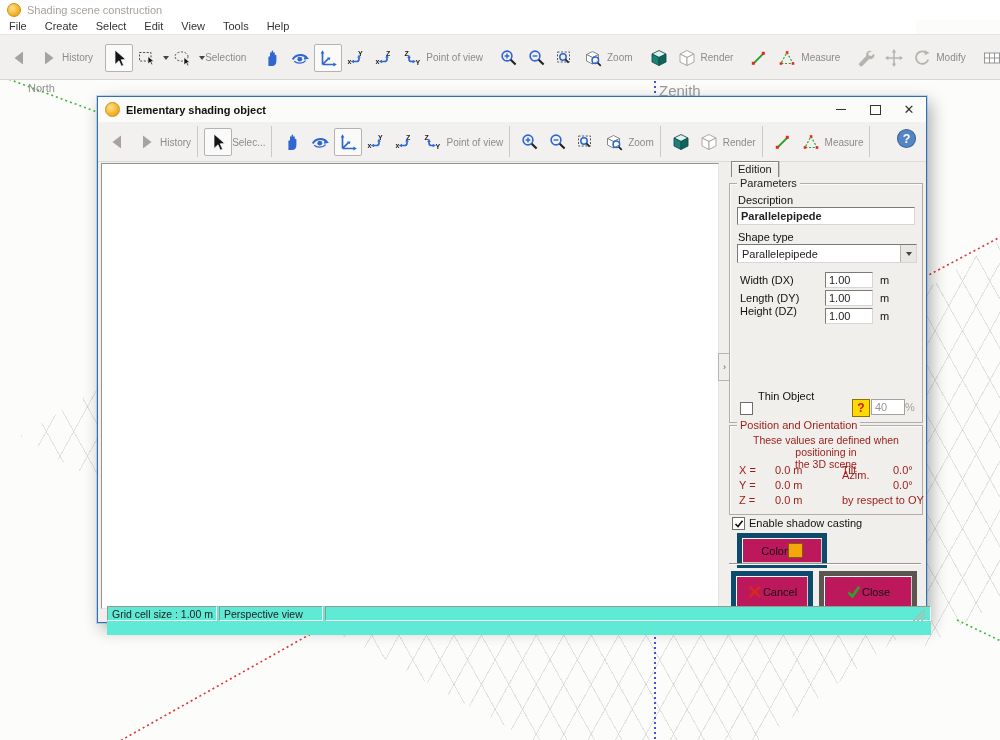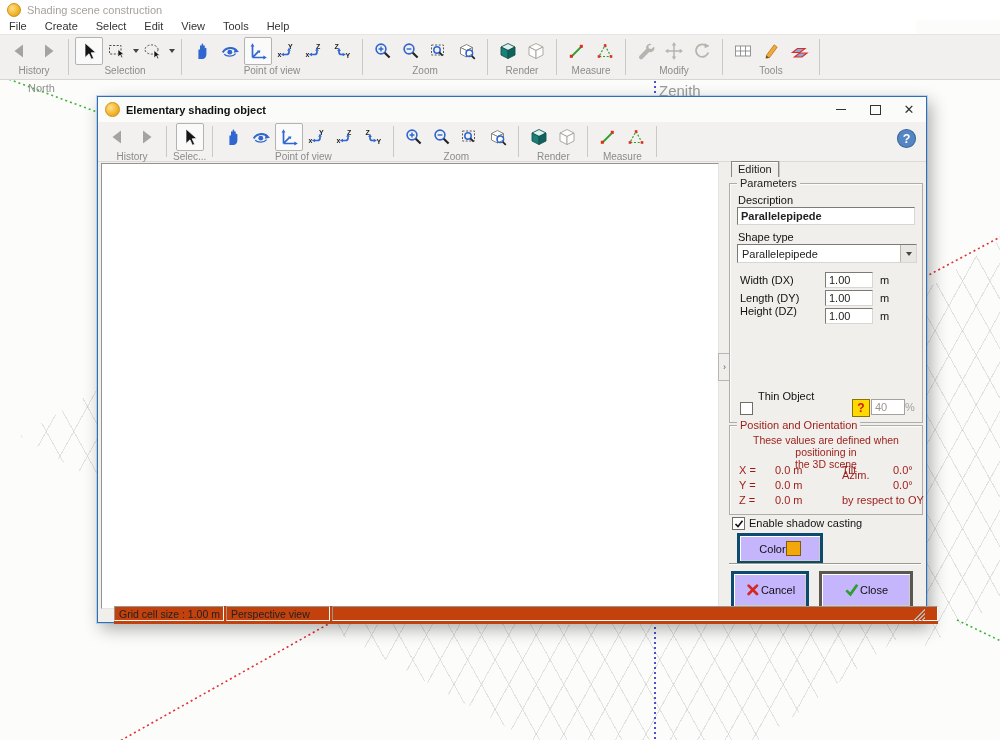--- a/index.html
+++ b/index.html
@@ -9,21 +9,21 @@
 
   
   #titlebar{left:0;top:0;width:1000px;height:20px;background:#ffffff;display:flex;align-items:center}
   #app-icon{width:12px;height:12px;border-radius:50%;margin:0 6px 0 7px;
             background:radial-gradient(circle at 35% 35%,#ffe08a,#f2b32a 60%,#d89414);border:1px solid #cf9012}
   #app-title{color:#a7a19a;font-size:11px}
   #menubar{left:0;top:20px;width:916px;height:14px;background:#fff;display:flex;align-items:flex-start}
   .menu-item{padding:0 9px;color:#333;cursor:default}
   #toolbar{left:0;top:34px;width:1000px;height:44px;background:#f1f0ee;border-top:1px solid #e7e5e3;
            border-bottom:1px solid #d8d6d3;display:flex;align-items:stretch}
-  .grp{display:flex;flex-direction:column;align-items:center;justify-content:flex-start;padding:1px 6px 0}
+  .grp{display:flex;align-items:center;justify-content:flex-start;padding:1px 6px 0}
   .grp .row{display:flex;align-items:center;height:29px}
   .glabel{font-size:10px;color:#8b8b8b;line-height:11px;white-space:nowrap}
   .sep{width:1px;background:#cbc9c6;margin:4px 0}
   .tbtn{width:26px;height:26px;display:flex;align-items:center;justify-content:center;border:1px solid transparent;border-radius:2px}
   .tbtn.on{background:#fafafa;border-color:#b5b3b0}
   .ic{width:20px;height:20px;display:block}
   .ic16{width:16px;height:16px;display:block}
   .caret{width:0;height:0;border-left:3px solid transparent;border-right:3px solid transparent;border-top:4px solid #444;margin-left:2px}
 
   
@@ -66,27 +66,27 @@
   .combo{position:absolute;background:#fff;border:1px solid;border-color:#7d7a75 #d8d6d2 #d8d6d2 #7d7a75;
          display:flex;align-items:center}
   .combo .val{flex:1;padding:0 4px;font-size:11px}
   .dropbtn{width:15px;align-self:stretch;background:#e9e7e3;border-left:1px solid #b7b4af;
            display:flex;align-items:center;justify-content:center}
   .cb{position:absolute;width:11px;height:11px;background:#fff;border:1px solid #6f6d69;
       display:flex;align-items:center;justify-content:center}
   .maroon{color:#9c1b16}
   .qbtn{position:absolute;width:16px;height:16px;background:#ffd900;border:1px solid #8a7400;
         display:flex;align-items:center;justify-content:center;font-weight:bold;color:#d41414;font-size:12px}
-  .btn{position:absolute;background:#c4b5fd;border:3px solid #0c4a6e;
+  .btn{position:absolute;background:#be185d;border:5px solid #0c4a6e;
        box-shadow:inset 1px 1px 0 #ffffff, inset -1px -1px 0 #cfccc6;
        display:flex;align-items:center;justify-content:center;gap:0;font-size:11px;color:#111}
   .swatch{width:13px;height:13px;background:#f3a70a;border:1px solid #7c5f07;margin-left:8px}
   .groove{position:absolute;height:0;border-top:1px solid #9a978f;border-bottom:1px solid #fff}
 
-  #dstatus{left:16px;top:509px;width:824px;height:18px;background:#c2410c;display:flex;gap:2px}
+  #dstatus{left:9px;top:509px;width:824px;height:29px;background:#5eead4;display:flex;gap:2px}
   .scell{height:13px;border:1px solid;border-color:#9a978f #fbfbf9 #fbfbf9 #9a978f;
          font-size:10.5px;padding:0 4px;display:flex;align-items:center;white-space:nowrap;color:#222}
   #grip{position:absolute;right:1px;bottom:1px;width:12px;height:12px;
         background:linear-gradient(135deg,transparent 0 50%,#b9b6b1 50% 56%,transparent 56% 66%,#b9b6b1 66% 72%,transparent 72% 82%,#b9b6b1 82% 88%,transparent 88%)}
 </style>
 </head>
 <body>
 
 <svg width="0" height="0" style="position:absolute">
   <defs>

